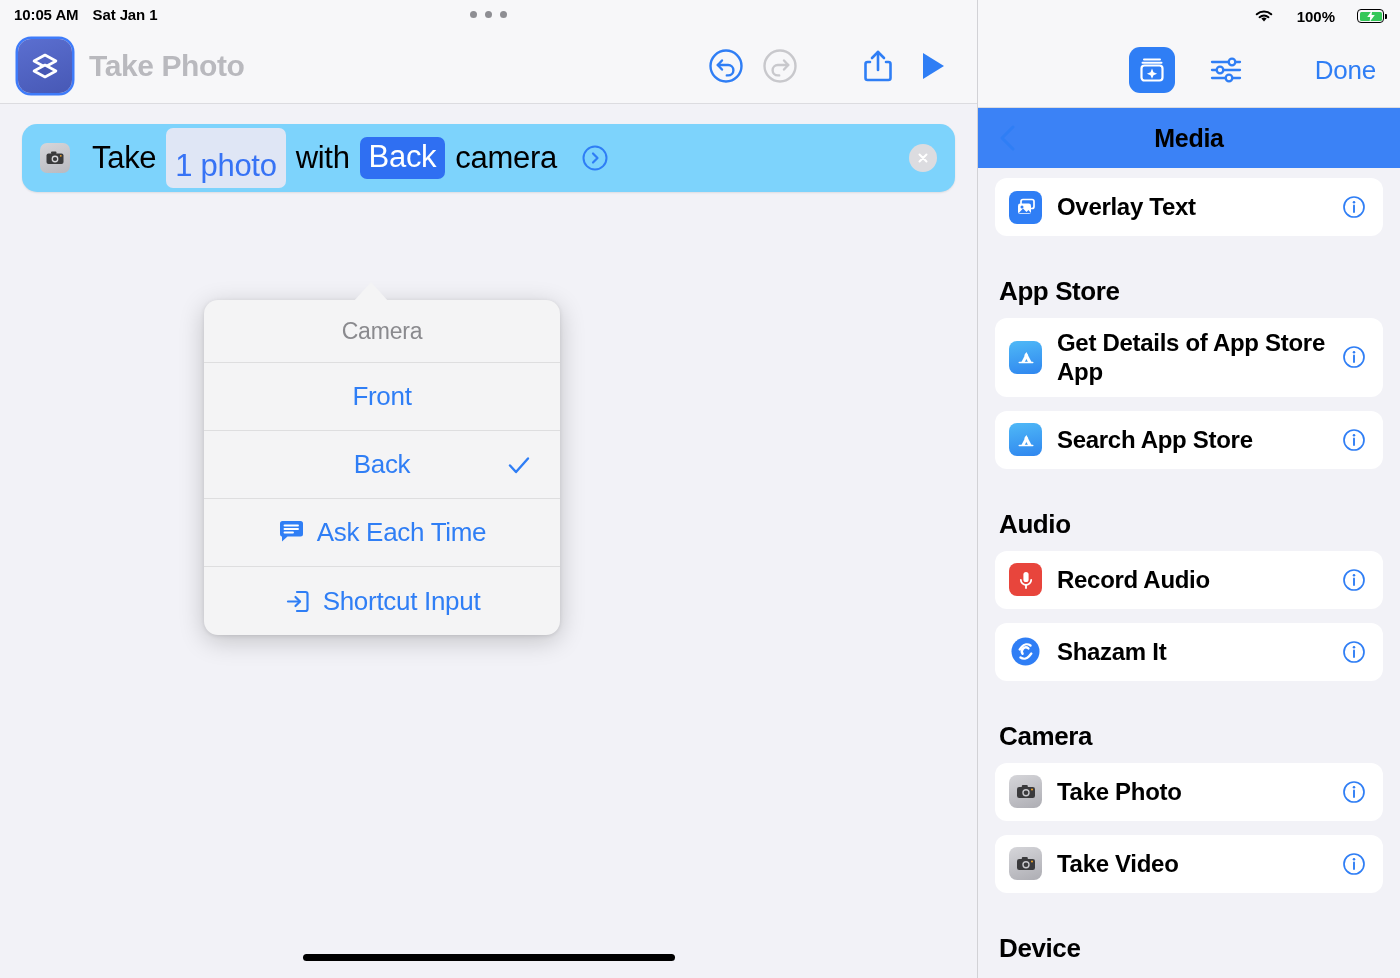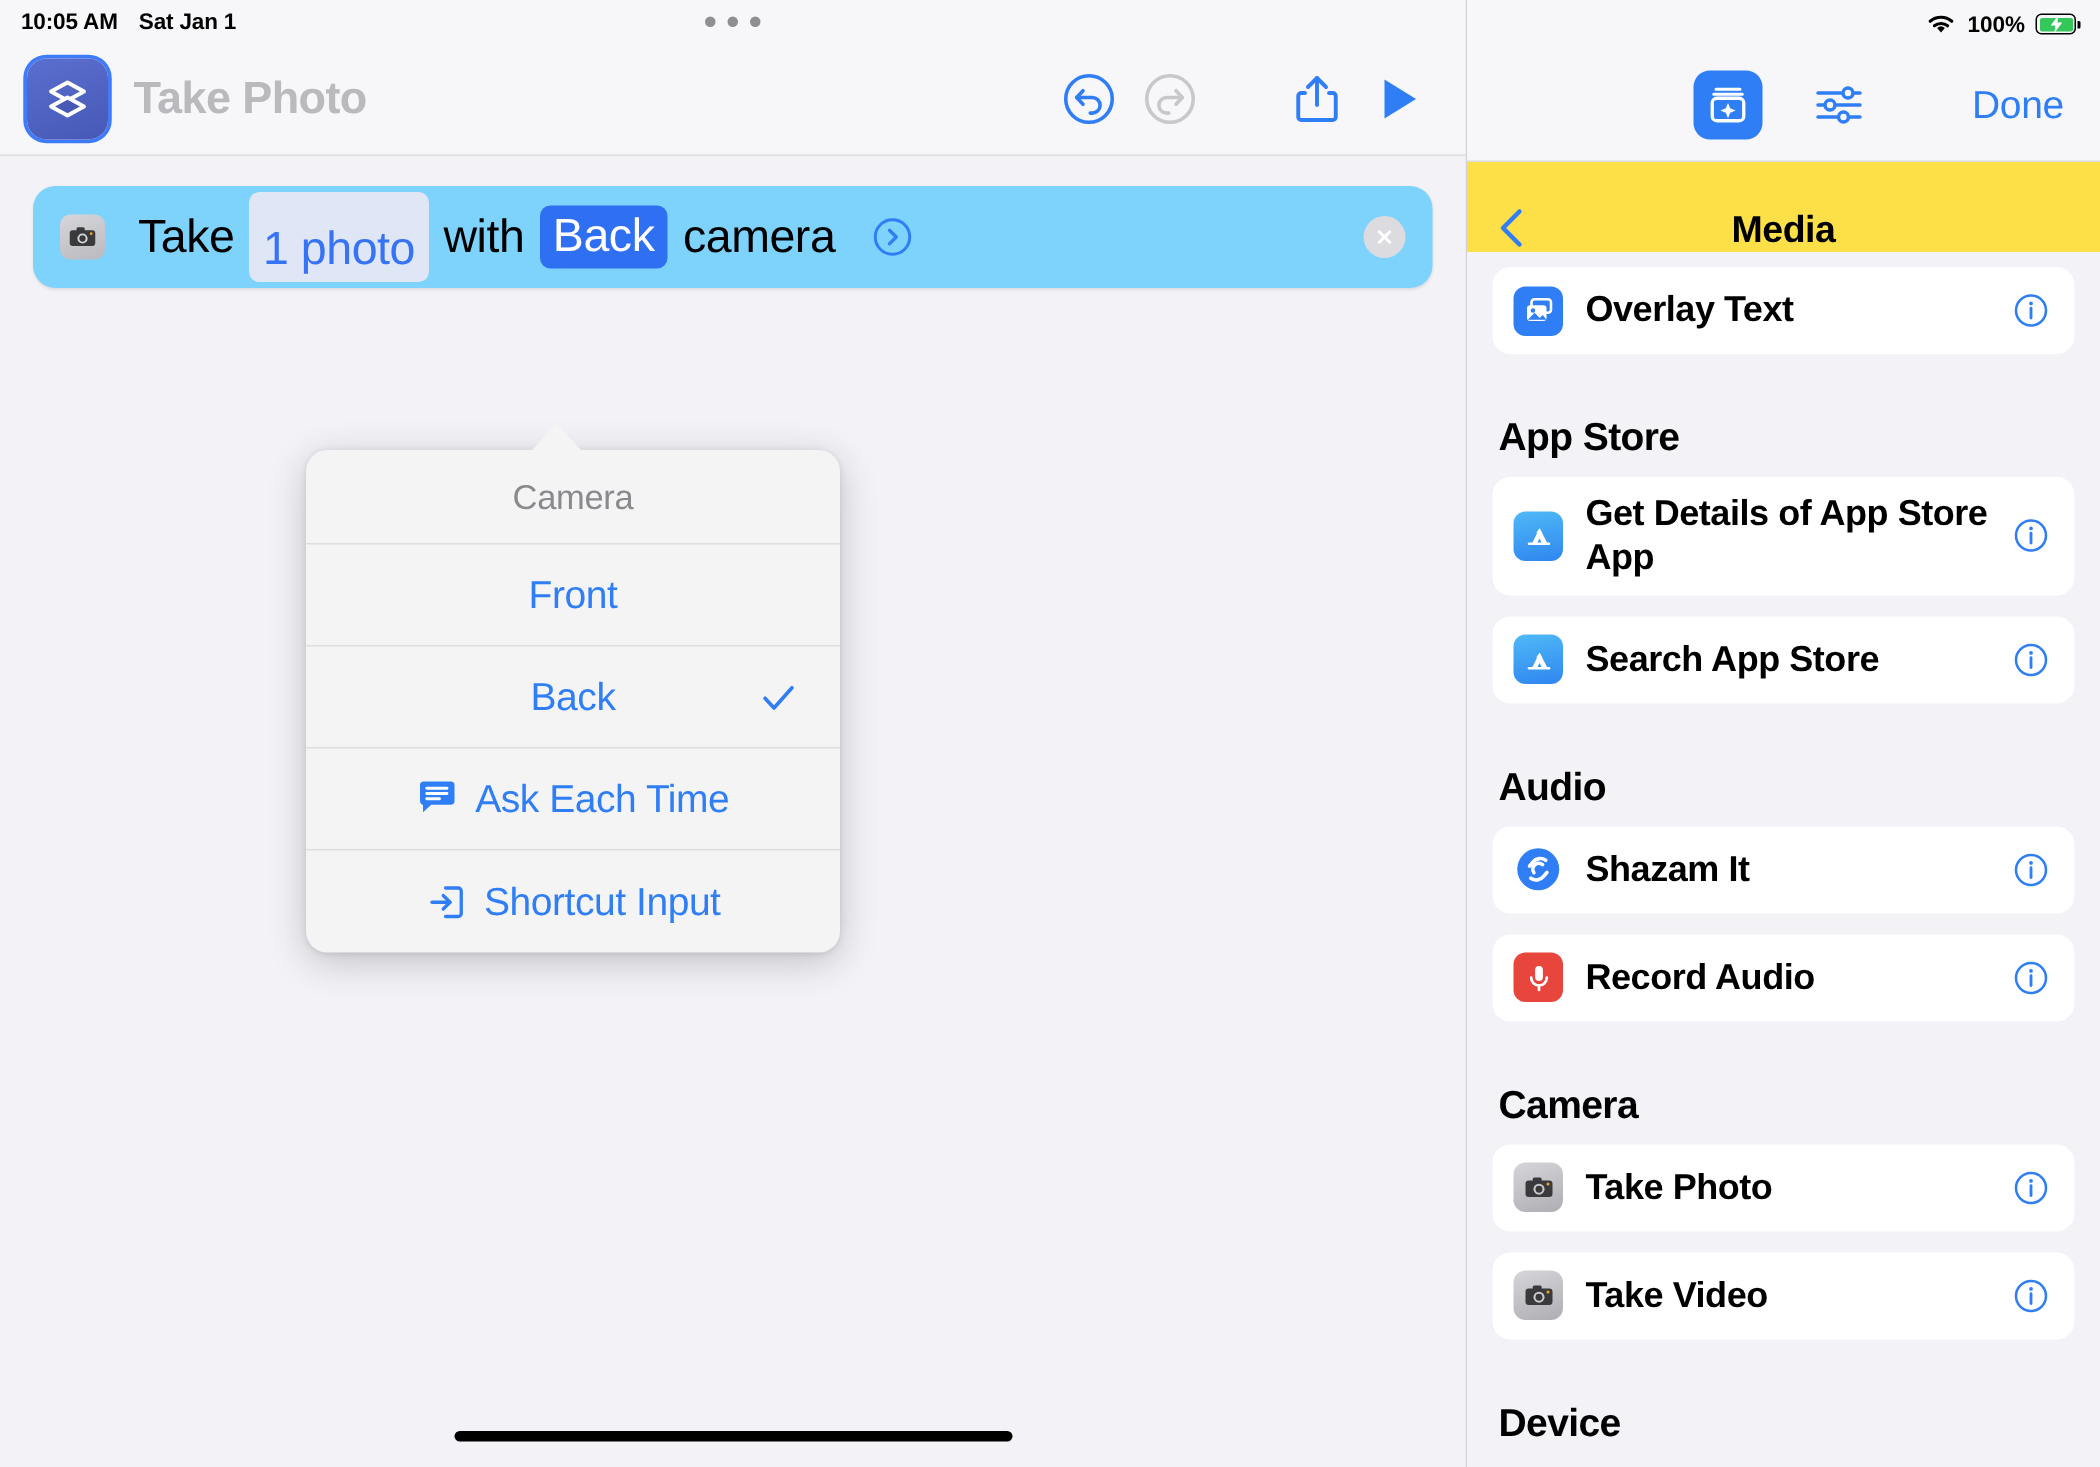--- a/index.html
+++ b/index.html
@@ -167,21 +167,21 @@
   .right-pane{
     width:422px; height:978px;
     background:#f2f2f7;
     display:flex; flex-direction:column;
     position:relative;
   }
   .r-statusbar{
     height:28px; flex:0 0 28px;
     background:#f7f7f9;
     display:flex; align-items:center; justify-content:flex-end;
-    padding:16px 16px; gap:7px;
+    padding:16px 16px; gap:22px;
     font-size:15px; font-weight:bold; color:#000;
   }
   .battery{
     width:27px; height:14px;
     border:1.6px solid #000; border-radius:4px;
     position:relative; padding:1.5px;
   }
   .battery::after{
     content:""; position:absolute; right:-4px; top:4px;
     width:2.5px; height:5px; background:#000; border-radius:0 1px 1px 0;
@@ -203,24 +203,24 @@
     width:46px;height:46px;border-radius:11px;background:#2f7ef5;
     display:flex;align-items:center;justify-content:center;cursor:pointer;
   }
   .sliders-btn{ width:46px;height:46px;display:flex;align-items:center;justify-content:center;cursor:pointer;}
   .done-btn{
     position:absolute; right:24px; top:50%; transform:translateY(-50%);
     font-size:26px; color:#2f7ef5; letter-spacing:-0.2px; cursor:pointer;
   }
   .r-navbar{
     height:60px; flex:0 0 60px;
-    display:flex; align-items:flex-end;
+    display:flex; align-items:center;
     position:relative;
     padding:0 18px;
-    background:#fde047;
+    background:#3b82f6;
   }
   .back-chev{ display:flex;align-items:center;cursor:pointer; }
   .r-navtitle{
     position:absolute; left:0; right:0;
     text-align:center;
     font-size:25px; font-weight:bold; color:#000; letter-spacing:-0.3px;
     pointer-events:none;
   }
   .r-list{
     flex:1 1 auto; overflow:hidden;
@@ -500,46 +500,46 @@
           <svg width="24" height="24" viewBox="0 0 24 24" fill="none">
             <circle cx="12" cy="12" r="10" stroke="#2f7ef5" stroke-width="1.7"></circle>
             <circle cx="12" cy="7.3" r="1.25" fill="#2f7ef5"></circle>
             <path d="M12 10.5 V17" stroke="#2f7ef5" stroke-width="1.9" stroke-linecap="round"></path>
           </svg>
         </div>
       </div>
 
       <div class="sect-header">Audio</div>
       <div class="row">
+        <div class="row-icon ic-red">
+          <svg width="22" height="22" viewBox="0 0 22 22" fill="none">
+            <rect x="8.4" y="3" width="5.2" height="10" rx="2.6" fill="#ffffff"></rect>
+            <path d="M5.8 10.8 a5.2 5.2 0 0 0 10.4 0" stroke="#ffffff" stroke-width="1.8" fill="none" stroke-linecap="round"></path>
+            <path d="M11 16 V19" stroke="#ffffff" stroke-width="1.8" stroke-linecap="round"></path>
+          </svg>
+        </div>
+        <div class="row-label">Record Audio</div>
+        <div class="info-btn">
+          <svg width="24" height="24" viewBox="0 0 24 24" fill="none">
+            <circle cx="12" cy="12" r="10" stroke="#2f7ef5" stroke-width="1.7"></circle>
+            <circle cx="12" cy="7.3" r="1.25" fill="#2f7ef5"></circle>
+            <path d="M12 10.5 V17" stroke="#2f7ef5" stroke-width="1.9" stroke-linecap="round"></path>
+          </svg>
+        </div>
+      </div>
+      <div class="row">
         <div class="row-icon ic-shazam">
           <svg width="33" height="33" viewBox="0 0 33 33">
             <circle cx="16.5" cy="16.5" r="14" fill="#2f7ef5"></circle>
             <path d="M21.5 10.5 a6.4 6.4 0 0 0 -8.6 1.2 l-2.2 2.7" stroke="#ffffff" stroke-width="2.4" fill="none" stroke-linecap="round"></path>
             <path d="M11.5 22.5 a6.4 6.4 0 0 0 8.6 -1.2 l2.2 -2.7" stroke="#ffffff" stroke-width="2.4" fill="none" stroke-linecap="round"></path>
             <path d="M13.6 18.8 a4 4 0 0 1 5.8 -5.4" stroke="#ffffff" stroke-width="2.4" fill="none" stroke-linecap="round"></path>
           </svg>
         </div>
         <div class="row-label">Shazam It</div>
-        <div class="info-btn">
-          <svg width="24" height="24" viewBox="0 0 24 24" fill="none">
-            <circle cx="12" cy="12" r="10" stroke="#2f7ef5" stroke-width="1.7"></circle>
-            <circle cx="12" cy="7.3" r="1.25" fill="#2f7ef5"></circle>
-            <path d="M12 10.5 V17" stroke="#2f7ef5" stroke-width="1.9" stroke-linecap="round"></path>
-          </svg>
-        </div>
-      </div>
-      <div class="row">
-        <div class="row-icon ic-red">
-          <svg width="22" height="22" viewBox="0 0 22 22" fill="none">
-            <rect x="8.4" y="3" width="5.2" height="10" rx="2.6" fill="#ffffff"></rect>
-            <path d="M5.8 10.8 a5.2 5.2 0 0 0 10.4 0" stroke="#ffffff" stroke-width="1.8" fill="none" stroke-linecap="round"></path>
-            <path d="M11 16 V19" stroke="#ffffff" stroke-width="1.8" stroke-linecap="round"></path>
-          </svg>
-        </div>
-        <div class="row-label">Record Audio</div>
         <div class="info-btn">
           <svg width="24" height="24" viewBox="0 0 24 24" fill="none">
             <circle cx="12" cy="12" r="10" stroke="#2f7ef5" stroke-width="1.7"></circle>
             <circle cx="12" cy="7.3" r="1.25" fill="#2f7ef5"></circle>
             <path d="M12 10.5 V17" stroke="#2f7ef5" stroke-width="1.9" stroke-linecap="round"></path>
           </svg>
         </div>
       </div>
 
       <div class="sect-header">Camera</div>

